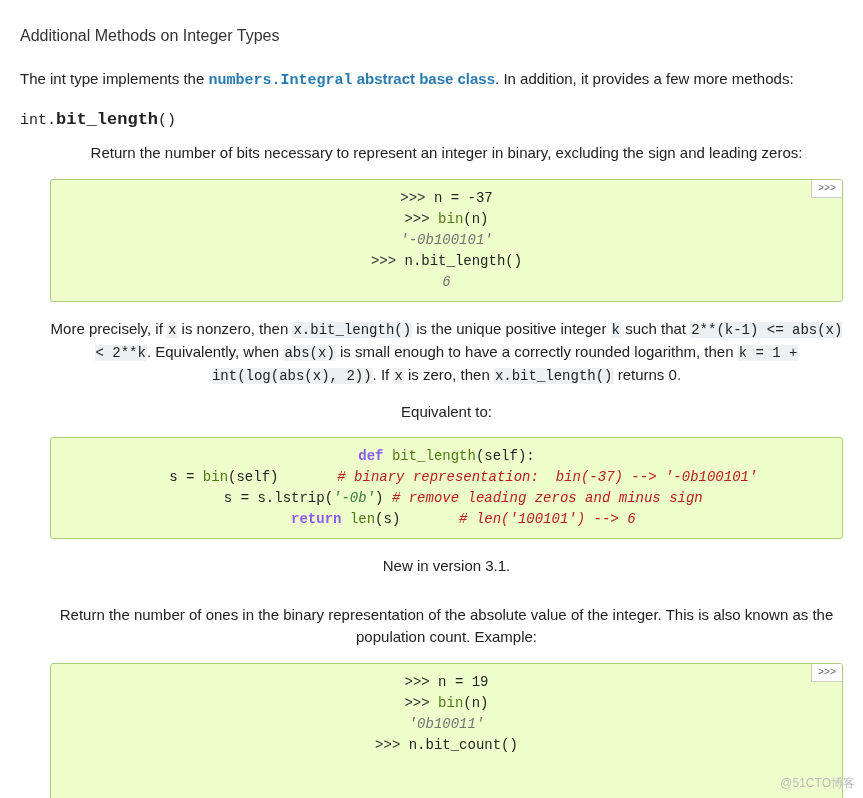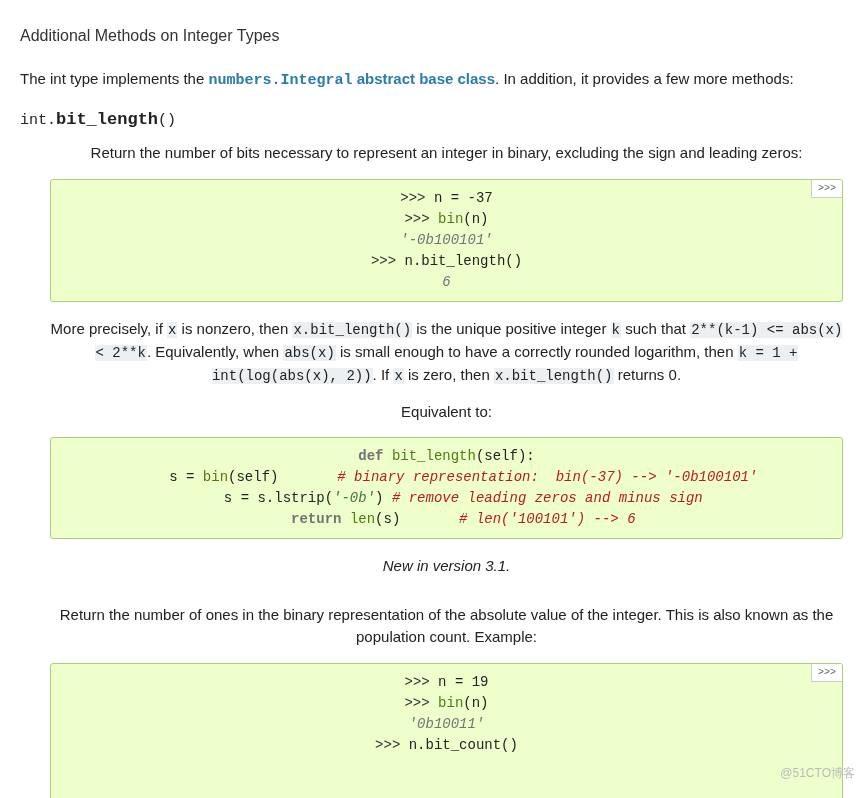--- a/index.html
+++ b/index.html
@@ -71,33 +71,32 @@
     border: 1px solid #ccc;
     border-top: none;
     border-right: none;
     font-family: "Courier New", monospace;
     font-size: 10px;
     padding: 1px 6px;
     color: #666;
     cursor: pointer;
   }
   .gp { color: #333; }
-  .kw { color: #737373; font-weight: bold; }
+  .kw { color: #8b5cf6; font-weight: bold; }
   .fn { color: #4d7c0f; }
   .str { color: #3a7a3a; font-style: italic; }
   .out { color: #737373; font-style: italic; }
   .cmt { color: #b91c1c; font-style: italic; }
   .versionadded {
-    font-style: italic;
     margin: 6px 0 26px 0;
   }
   .watermark {
     position: fixed;
     right: 8px;
-    bottom: 16px;
+    bottom: 6px;
     color: #bbb;
     font-size: 12px;
   }
 </style>
 </head>
 <body>
 
 <h2>Additional Methods on Integer Types</h2>
 
 <p>

